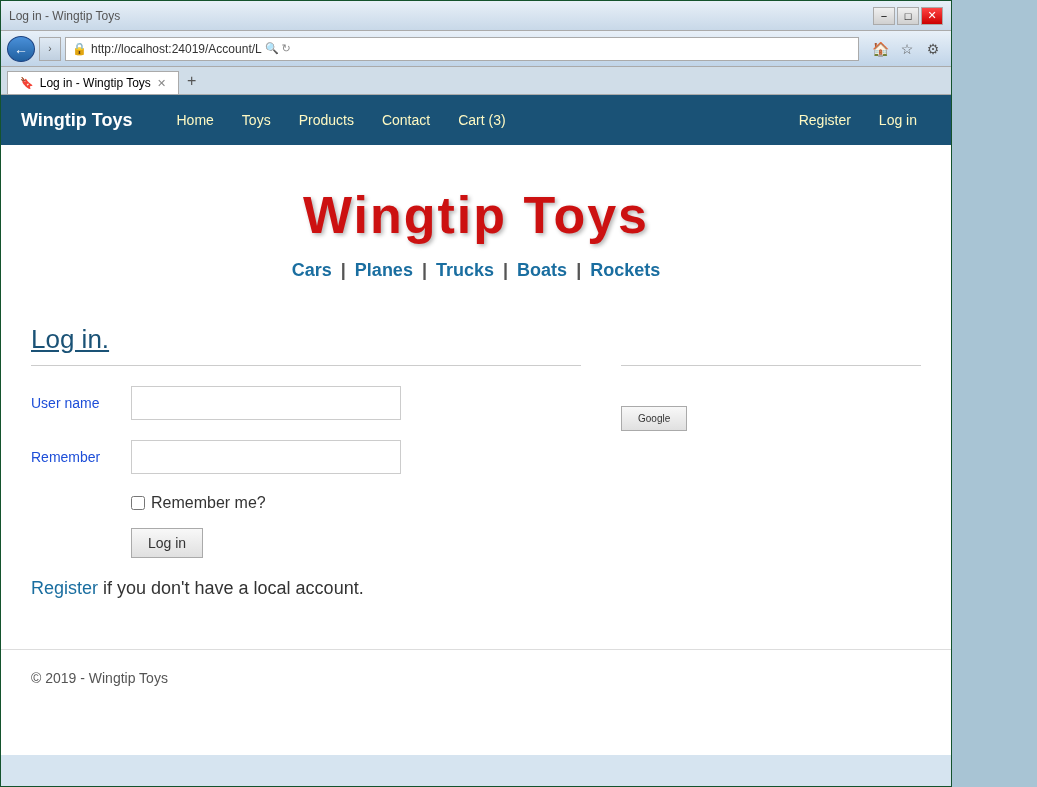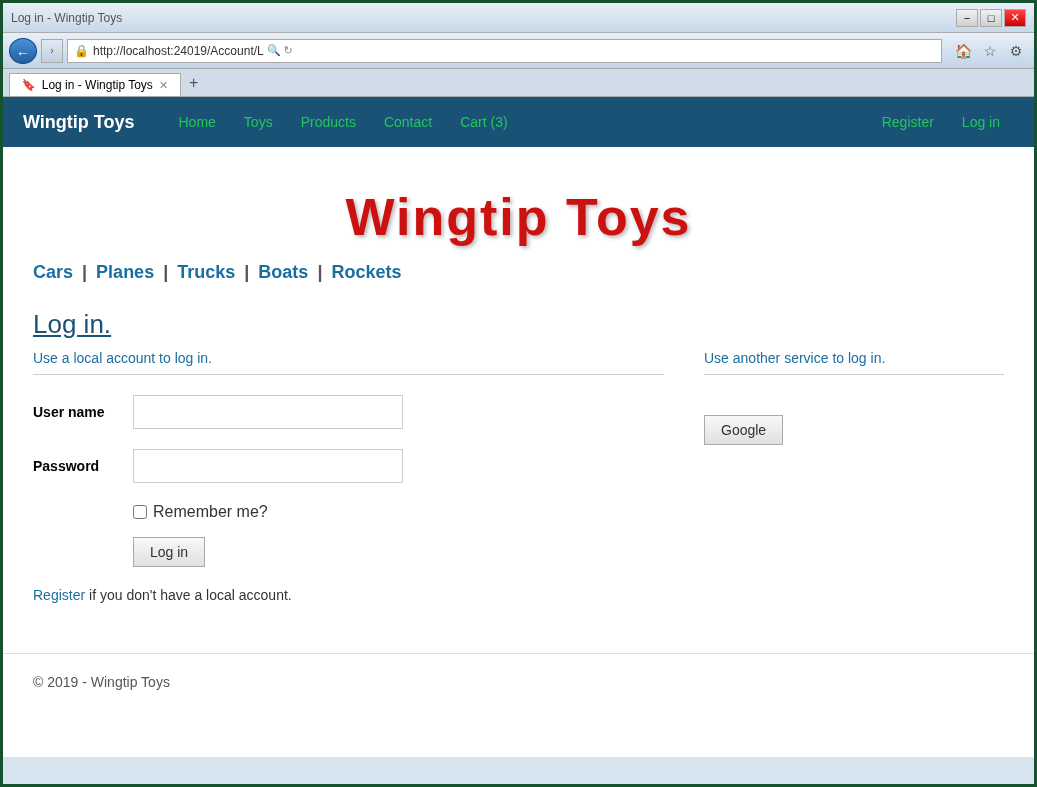--- a/index.html
+++ b/index.html
@@ -1,22 +1,22 @@
 <!DOCTYPE html>
 <html><head>
   <meta charset="utf-8">
   <style>
     * { margin: 0; padding: 0; box-sizing: border-box; }
     body { background: #a8c4d4; font-family: Arial, sans-serif; font-size: 14px; }
 
     
     .browser-chrome {
       background: #d6e4f0;
-      border: 3px solid #14532d;
-      width: 1037px;
+      border: 1px solid #14532d;
+      width: 952px;
       min-height: 787px;
     }
     .title-bar {
       background: linear-gradient(to bottom, #e8f0f8, #c8d8e8);
       height: 30px;
       display: flex;
       align-items: center;
       justify-content: space-between;
       padding: 0 8px;
       border-bottom: 1px solid #aaa;
@@ -125,21 +125,21 @@
       color: white;
       margin-right: 30px;
       text-decoration: none;
     }
     .site-nav-links {
       display: flex;
       gap: 0;
       flex: 1;
     }
     .site-nav-link {
-      color: #22c55e;
+      color: #fef9c3;
       text-decoration: none;
       padding: 15px 14px;
       font-size: 14px;
       cursor: pointer;
       display: block;
     }
     .site-nav-right {
       display: flex;
       gap: 0;
       margin-left: auto;
@@ -156,24 +156,24 @@
       font-family: 'Comic Sans MS', cursive, sans-serif;
       font-size: 52px;
       color: #cc1111;
       text-shadow: 2px 2px 4px rgba(0,0,0,0.3);
       margin: 20px 0 15px;
       letter-spacing: 2px;
     }
 
     
     .category-links {
-      text-align: left;
+      text-align: center;
       font-size: 18px;
       font-weight: bold;
-      margin-bottom: 26px;
+      margin-bottom: 43px;
       color: #1a6ea0;
     }
     .category-links a {
       color: #1a6ea0;
       text-decoration: none;
       font-weight: bold;
     }
     .category-sep {
       color: #555;
       margin: 0 4px;
@@ -209,22 +209,22 @@
     }
 
     .form-group {
       display: flex;
       align-items: center;
       margin-bottom: 20px;
     }
     .form-label {
       width: 100px;
       font-size: 14px;
-      color: #000000;
-      font-weight: bold;
+      color: #1d4ed8;
+      font-weight: normal;
     }
     .form-input {
       width: 270px;
       height: 34px;
       border: 1px solid #ccc;
       padding: 0 8px;
       font-size: 14px;
     }
     .remember-row {
       display: flex;
@@ -242,35 +242,35 @@
       margin-left: 100px;
       padding: 6px 16px;
       background: linear-gradient(to bottom, #f8f8f8, #e0e0e0);
       border: 1px solid #aaa;
       font-size: 14px;
       cursor: pointer;
       color: #333;
     }
     .register-row {
       margin-top: 20px;
-      font-size: 14px;
+      font-size: 18px;
       color: #333;
     }
     .register-link {
       color: #1a6ea0;
       text-decoration: none;
       cursor: pointer;
     }
 
     
     .google-btn {
       padding: 6px 16px;
       background: linear-gradient(to bottom, #f8f8f8, #e0e0e0);
       border: 1px solid #aaa;
-      font-size: 14px;
+      font-size: 10px;
       cursor: pointer;
       color: #333;
       margin-top: 20px;
     }
 
     
     .page-footer {
       border-top: 1px solid #ddd;
       padding: 20px 30px;
       font-size: 14px;
@@ -364,48 +364,46 @@
         <a href="#">Boats</a>
         <span class="category-sep">|</span>
         <a href="#">Rockets</a>
       </div>
 
       <h2 class="page-heading">Log in.</h2>
 
       <div class="form-section">
 
         <div class="form-left">
-          <p class="section-label">Use a local account to log in.</p>
           <hr class="section-divider">
 
           <div class="form-group">
             <label class="form-label">User name</label>
             <input class="form-input" type="text" style="">
           </div>
 
           <div class="form-group">
-            <label class="form-label">Password</label>
+            <label class="form-label">Remember</label>
             <input class="form-input" type="password" style="">
           </div>
 
           <div class="remember-row">
             <input type="checkbox" class="remember-checkbox" style="">
             <label class="remember-label">Remember me?</label>
           </div>
 
           <button class="login-btn">Log in</button>
 
           <div class="register-row">
             <a href="#" class="register-link">Register</a>
             <span>if you don't have a local account.</span>
           </div>
         </div>
 
         <div class="form-right">
-          <p class="section-label">Use another service to log in.</p>
           <hr class="section-divider">
           <button class="google-btn">Google</button>
         </div>
       </div>
     </div>
 
     <div class="page-footer">
       <span>© 2019 - Wingtip Toys</span>
     </div>
   </div>

